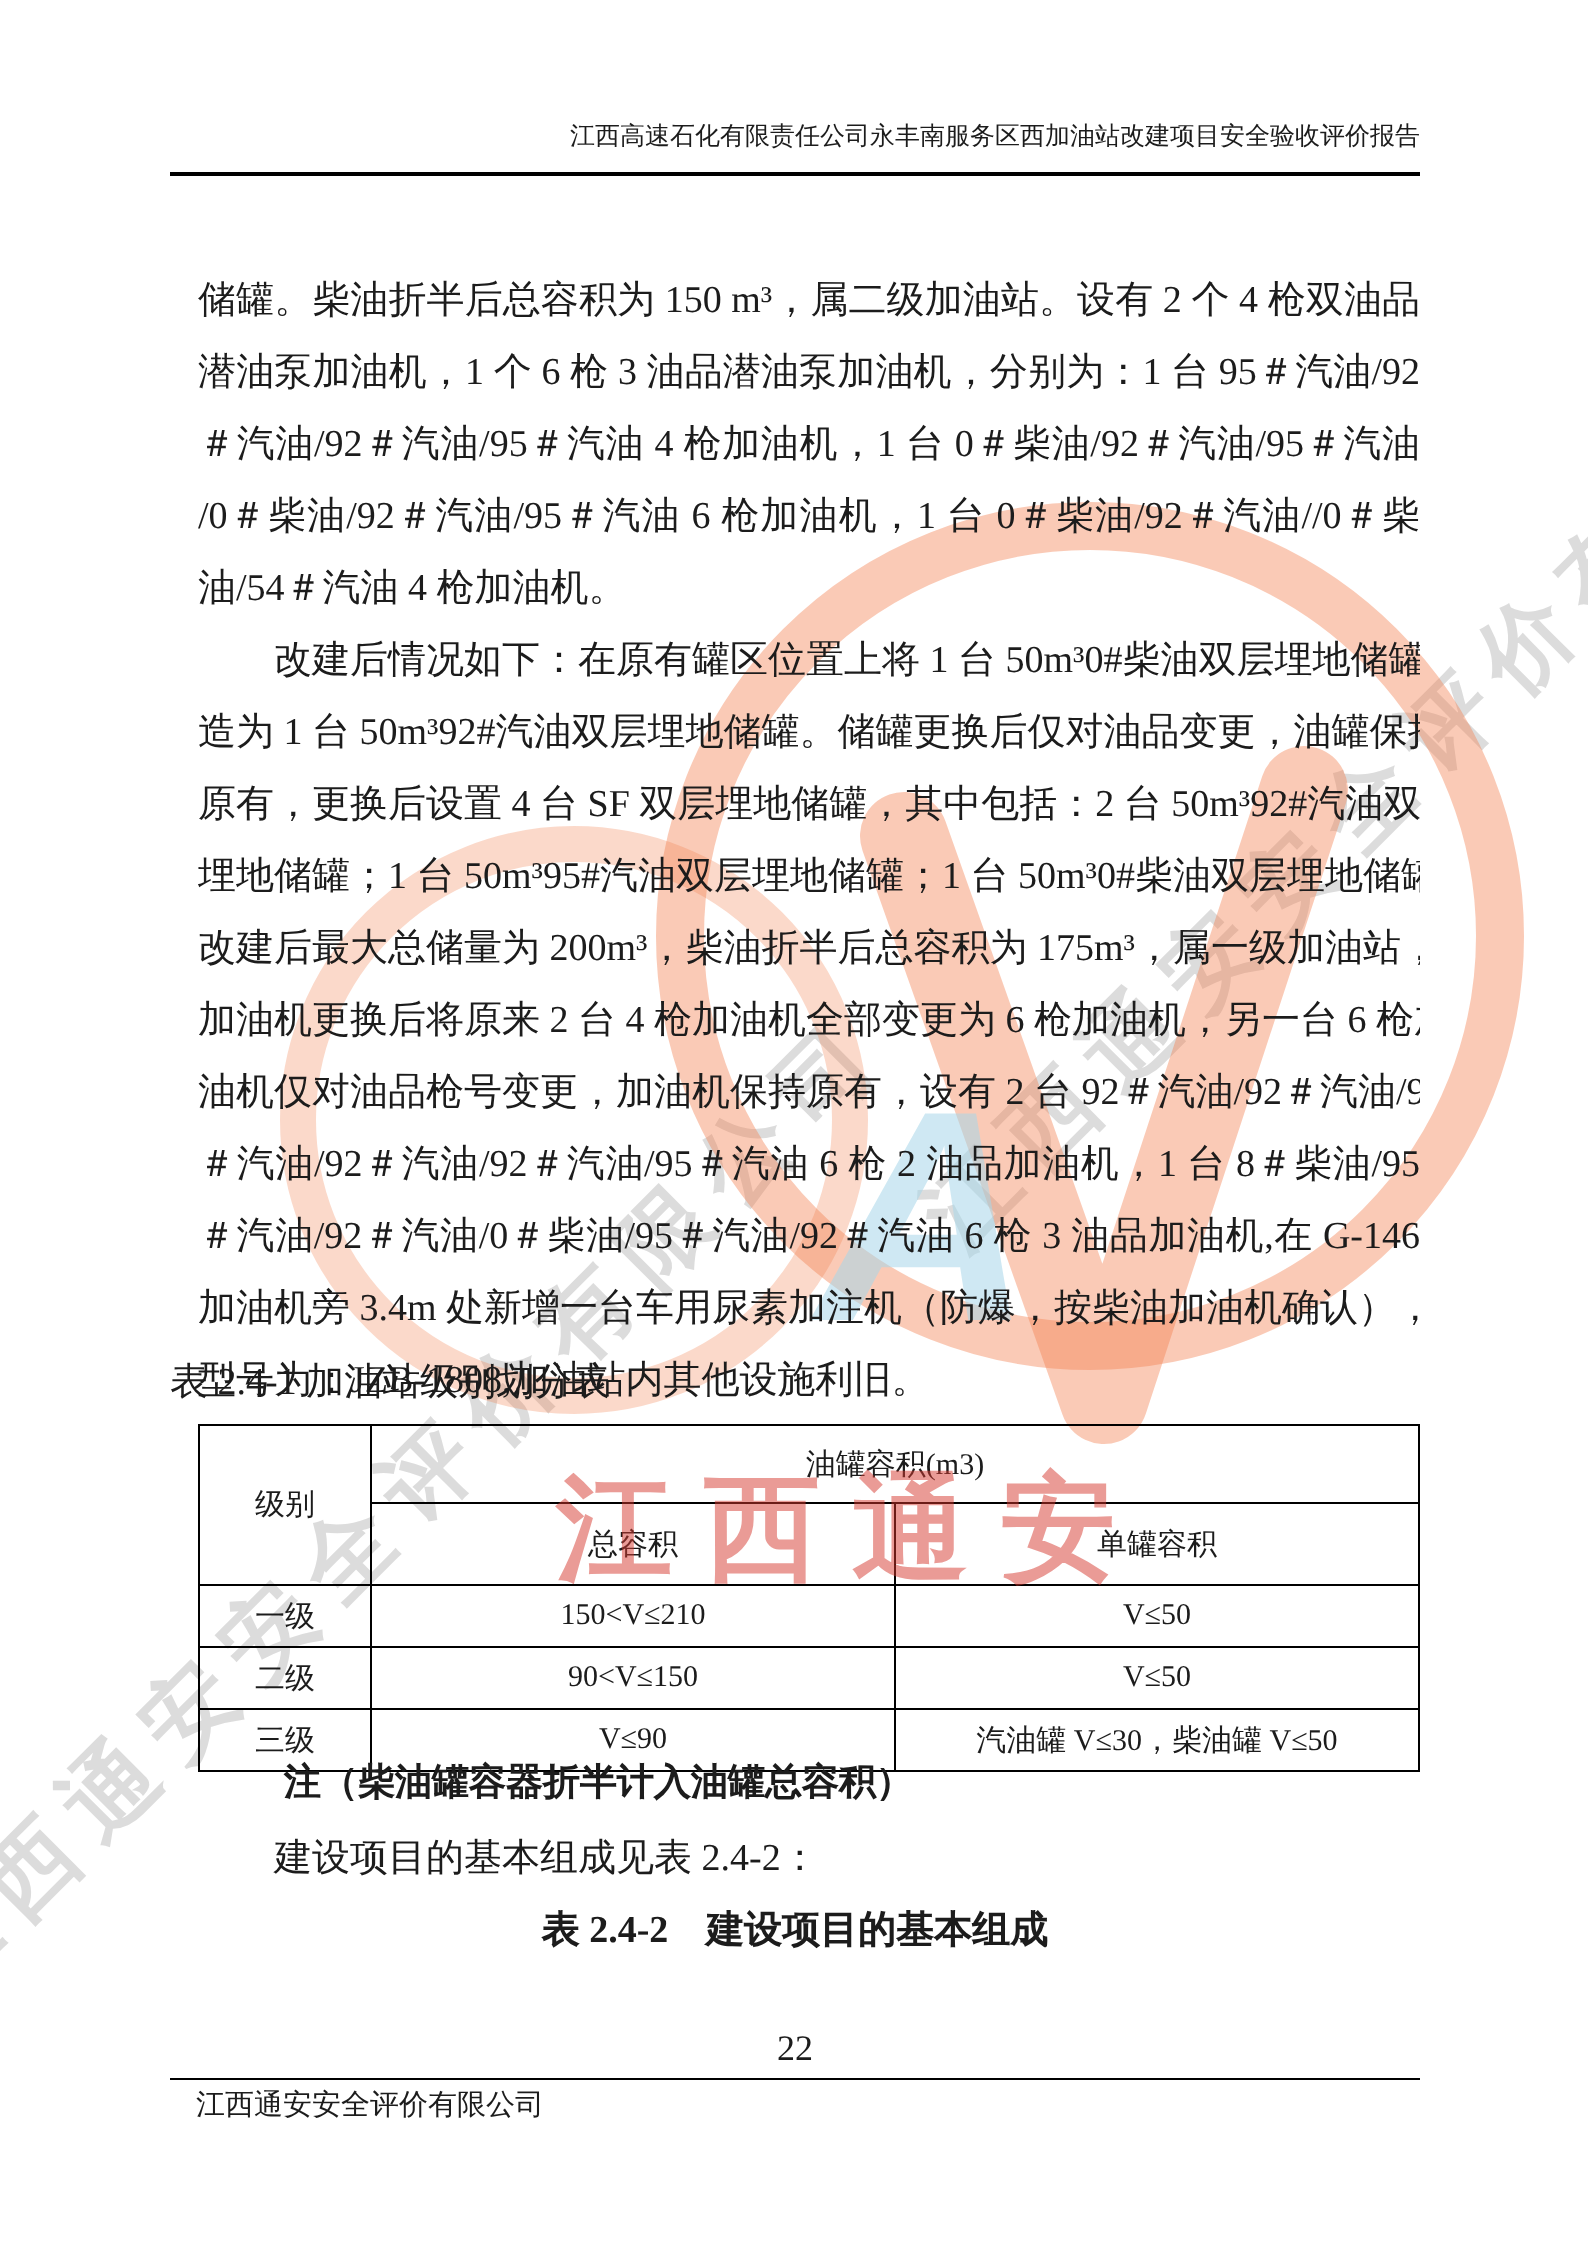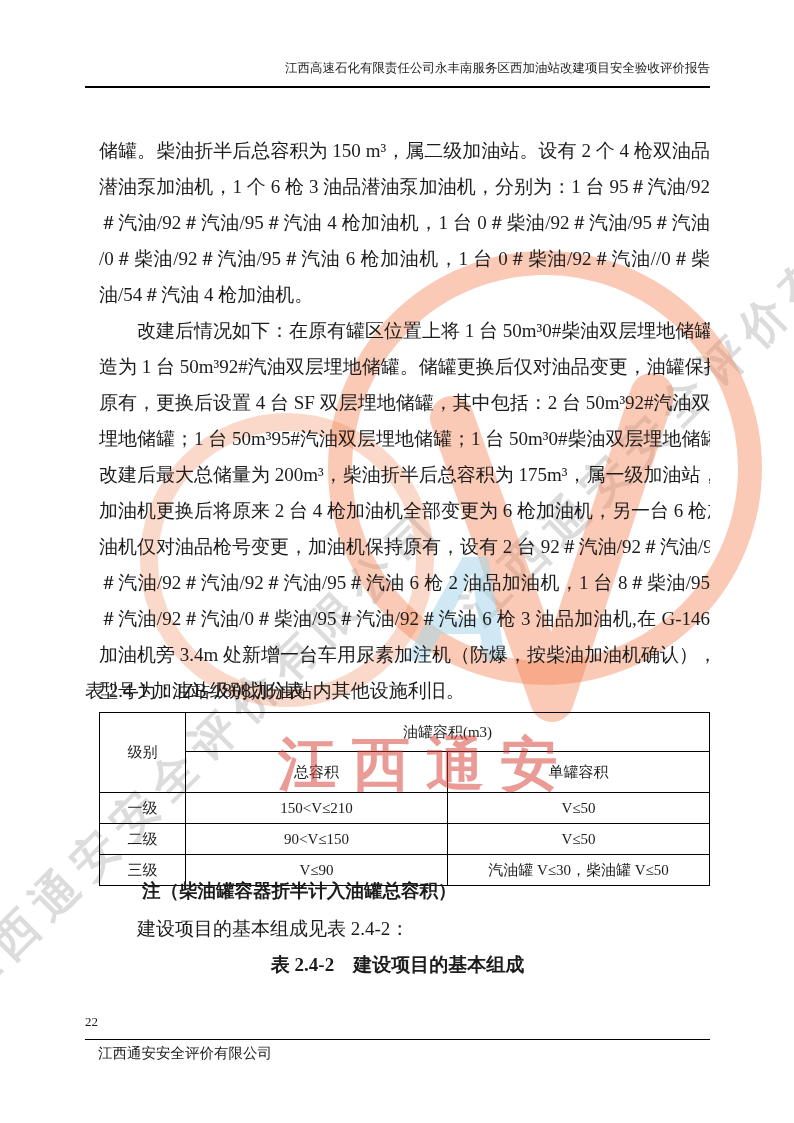--- a/index.html
+++ b/index.html
@@ -62,22 +62,22 @@
     white-space:nowrap;
   }
   .leadin-line{
     position:absolute;left:137px;top:916px;font-size:19px;white-space:nowrap;
   }
   .tbl2-caption{
     position:absolute;left:85px;top:952px;width:625px;text-align:center;
     font-size:19px;font-weight:bold;
   }
   .page-number{
-    position:absolute;left:85px;top:1014px;width:625px;
-    font-size:13px;
+    position:absolute;left:85px;top:1014px;width:625px;text-align:center;
+    font-size:18px;
   }
   .doc-footer{
     position:absolute;left:85px;top:1039px;width:625px;height:26px;
     border-top:1.5px solid #000;font-size:14.5px;line-height:26px;
   }
   .footer-company{float:left;padding-left:13px;}
   .footer-docnum{float:right;}
 </style>
 </head>
 <body>

